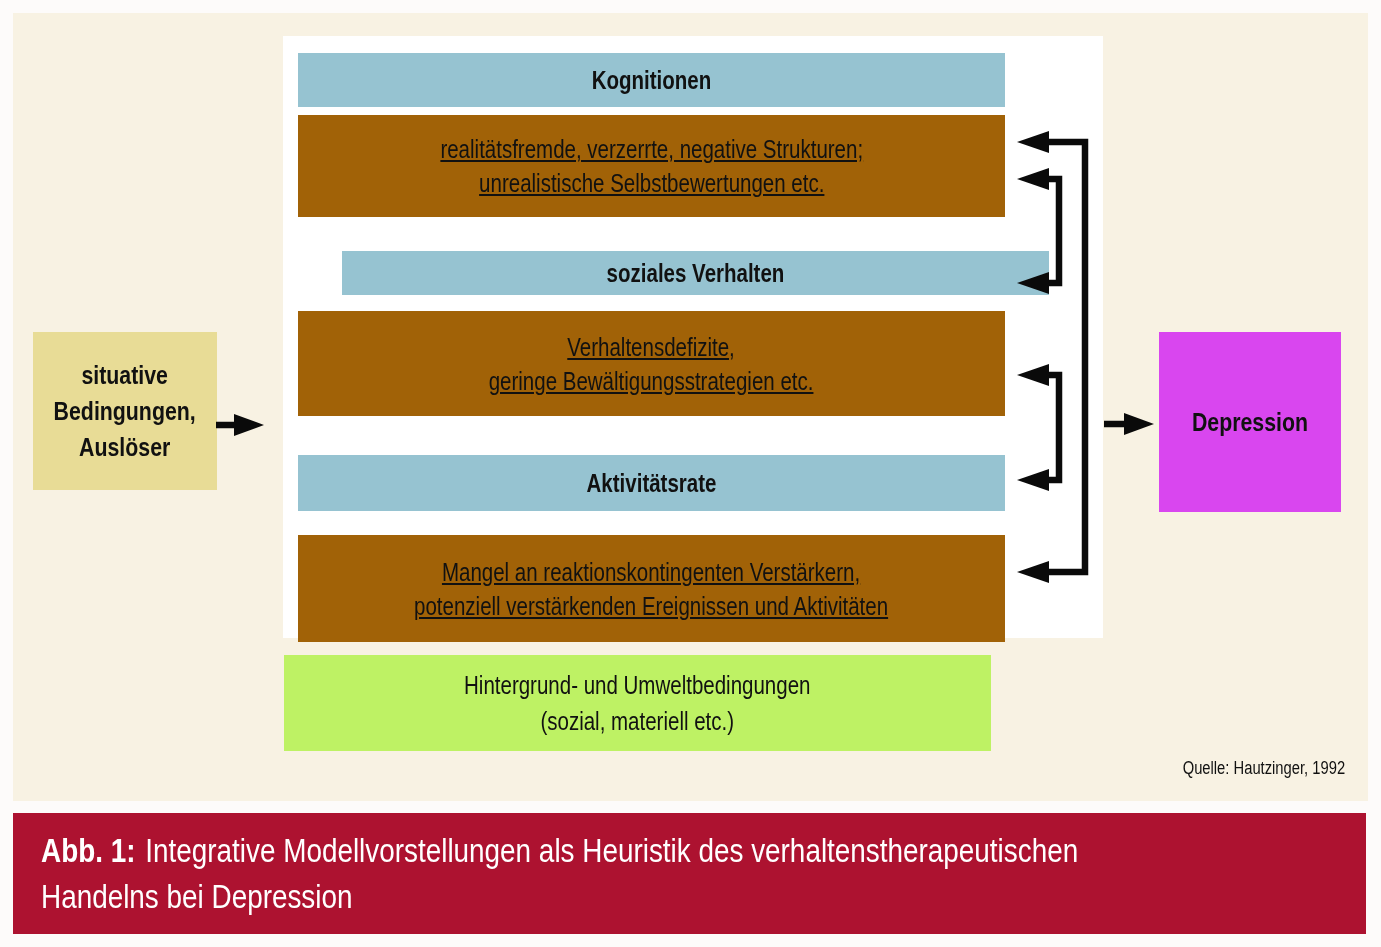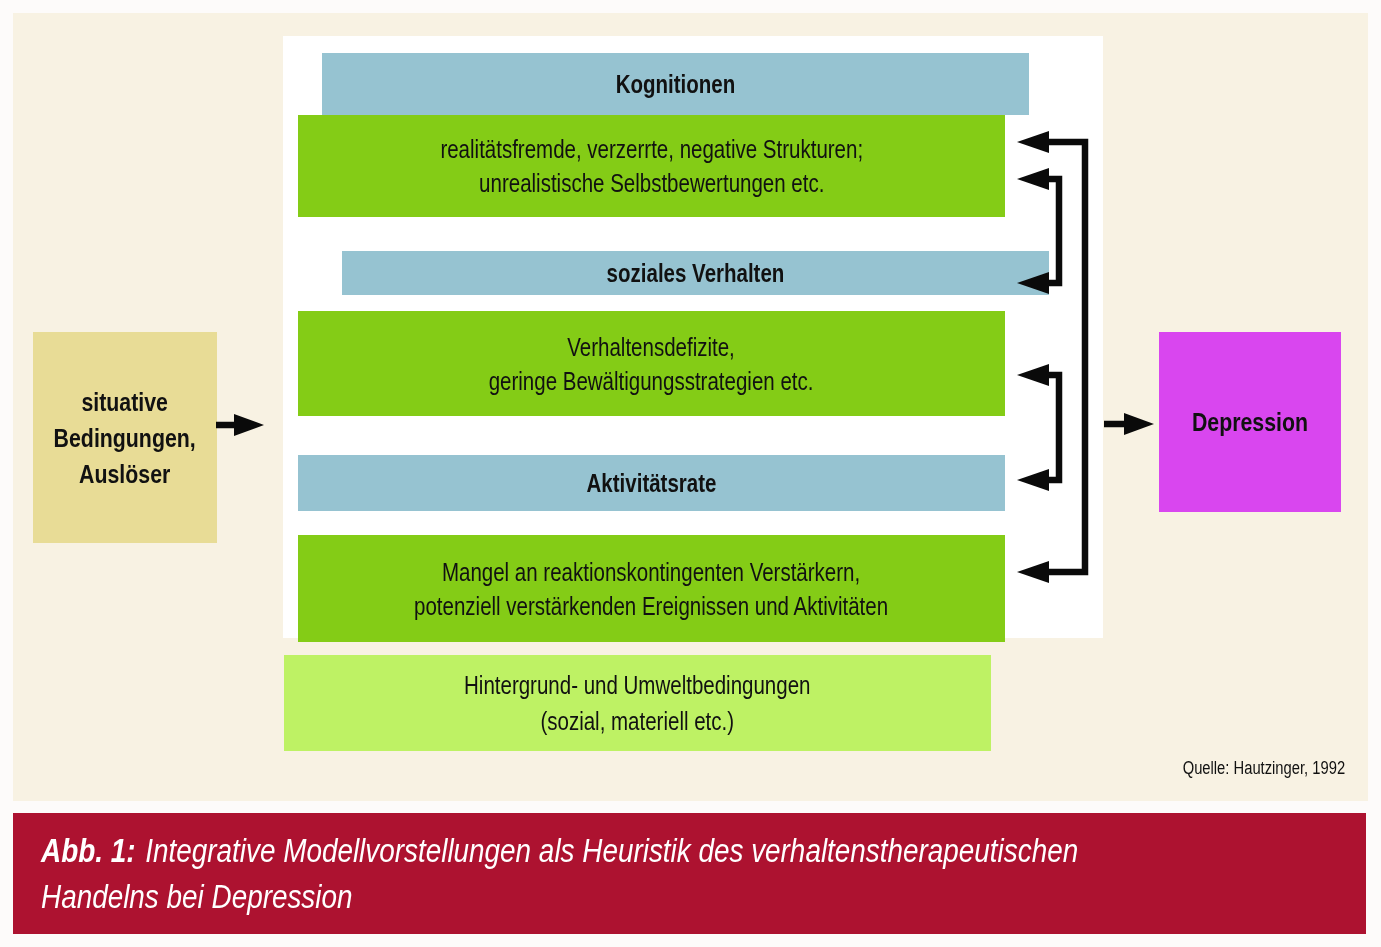--- a/index.html
+++ b/index.html
@@ -14,44 +14,44 @@
   }
   .abs { position: absolute; }
 
   .cream-bg   { left: 13px; top: 13px;  width: 1355px; height: 788px; background: #f8f2e3; }
   .white-panel{ left: 283px; top: 36px; width: 820px;  height: 602px; background: #ffffff; }
 
   .box { display: flex; align-items: center; justify-content: center; text-align: center; }
 
   .sect-box   { left: 298px; width: 707px; }
   .sect-header{ background: #96c3d1; font-weight: bold; font-size: 25px; }
-  .sect-body  { background: #84cc16; font-size: 25px; line-height: 34px; }
+  .sect-body  { background: #a16207; font-size: 25px; line-height: 34px; text-decoration: underline; }
 
-  .hdr1 { top: 53px;  height: 62px; margin-left: 24px;  }
+  .hdr1 { top: 53px;  height: 54px;  }
   .bdy1 { top: 115px; height: 102px; }
   .hdr2 { top: 251px; height: 44px; margin-left: 44px;  }
   .bdy2 { top: 311px; height: 105px; }
   .hdr3 { top: 455px; height: 56px;  }
   .bdy3 { top: 511px; height: 107px; margin-top: 24px; }
 
   .bg-box { left: 284px; top: 655px; width: 707px; height: 96px; background: #bef264; font-size: 25px; line-height: 36px; }
 
-  .trigger-box { left: 33px;   top: 332px; width: 184px; height: 211px; background: #e8dc96;
+  .trigger-box { left: 33px;   top: 332px; width: 184px; height: 158px; background: #e8dc96;
                  font-weight: bold; font-size: 26px; line-height: 36px; }
   .outcome-box { left: 1159px; top: 332px; width: 182px; height: 180px; background: #d946ef;
                  font-weight: bold; font-size: 26px; }
 
   
   .cond { display: block; width: 100%; transform: scaleX(0.82); transform-origin: center center; white-space: nowrap; }
 
   .source-line { right: 36px; top: 758px; font-size: 18px; text-align: right; }
   .source-line .cond { transform-origin: right center; }
 
   .caption-bar { left: 13px; top: 813px; width: 1353px; height: 121px; background: #ad1230;
-                 color: #ffffff; font-size: 34px; padding: 14px 0 0 28px; box-sizing: border-box; font-style: italic; }
+                 color: #ffffff; font-size: 34px; padding: 14px 0 0 28px; box-sizing: border-box; }
   .caption-line { display: block; line-height: 46px; transform: scaleX(0.82); transform-origin: left center; white-space: nowrap; }
   .caption-label { font-weight: bold; margin-right: 0.35em; }
 
   .arrow-layer { left: 0; top: 0; width: 1381px; height: 947px; pointer-events: none; }
   .arrow-layer path, .arrow-layer polyline { stroke: #0a0a0a; stroke-width: 6.5; fill: none; }
   .arrow-layer polygon { fill: #0a0a0a; stroke: none; }
 </style>
 </head>
 <body>
 

